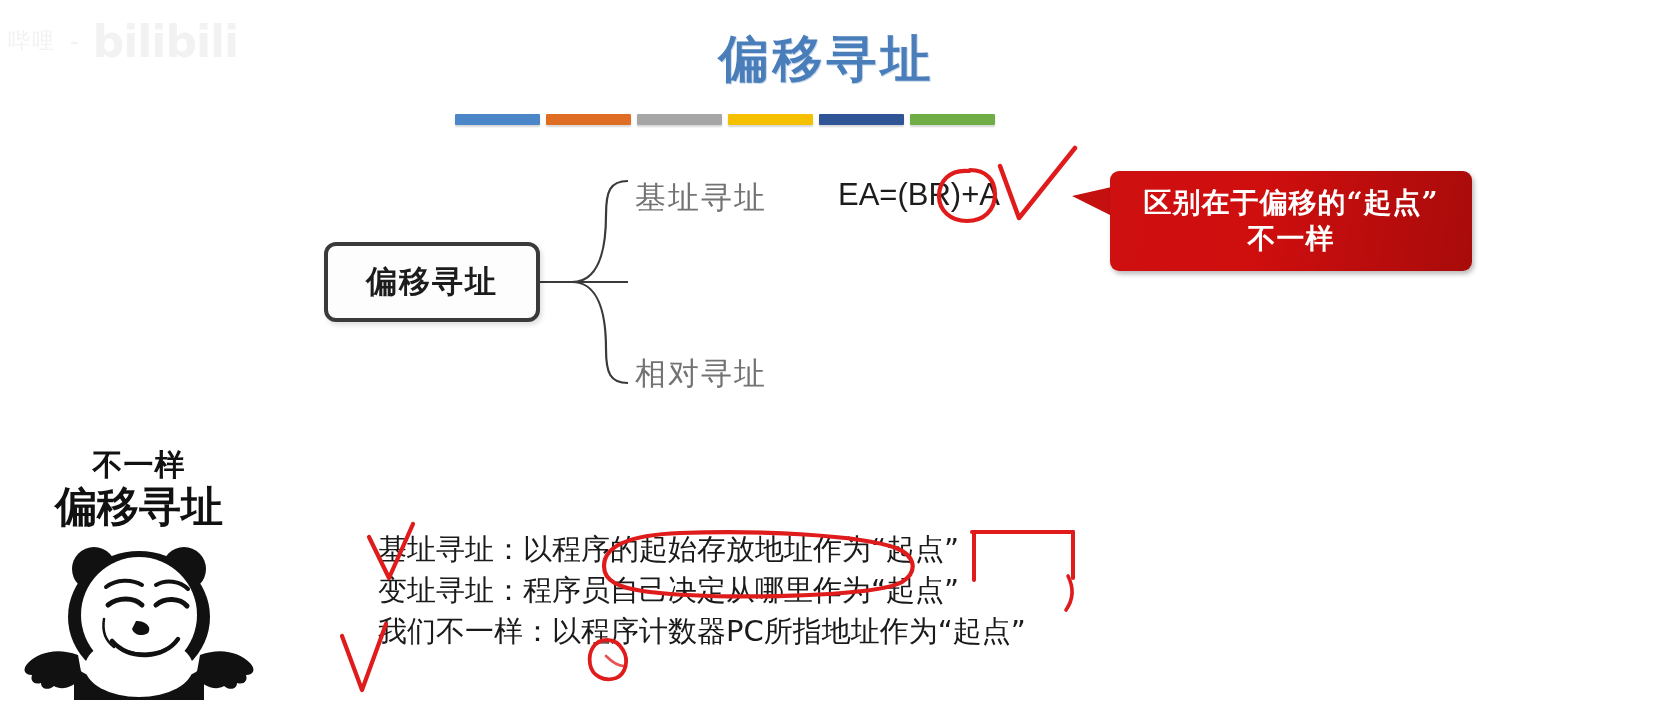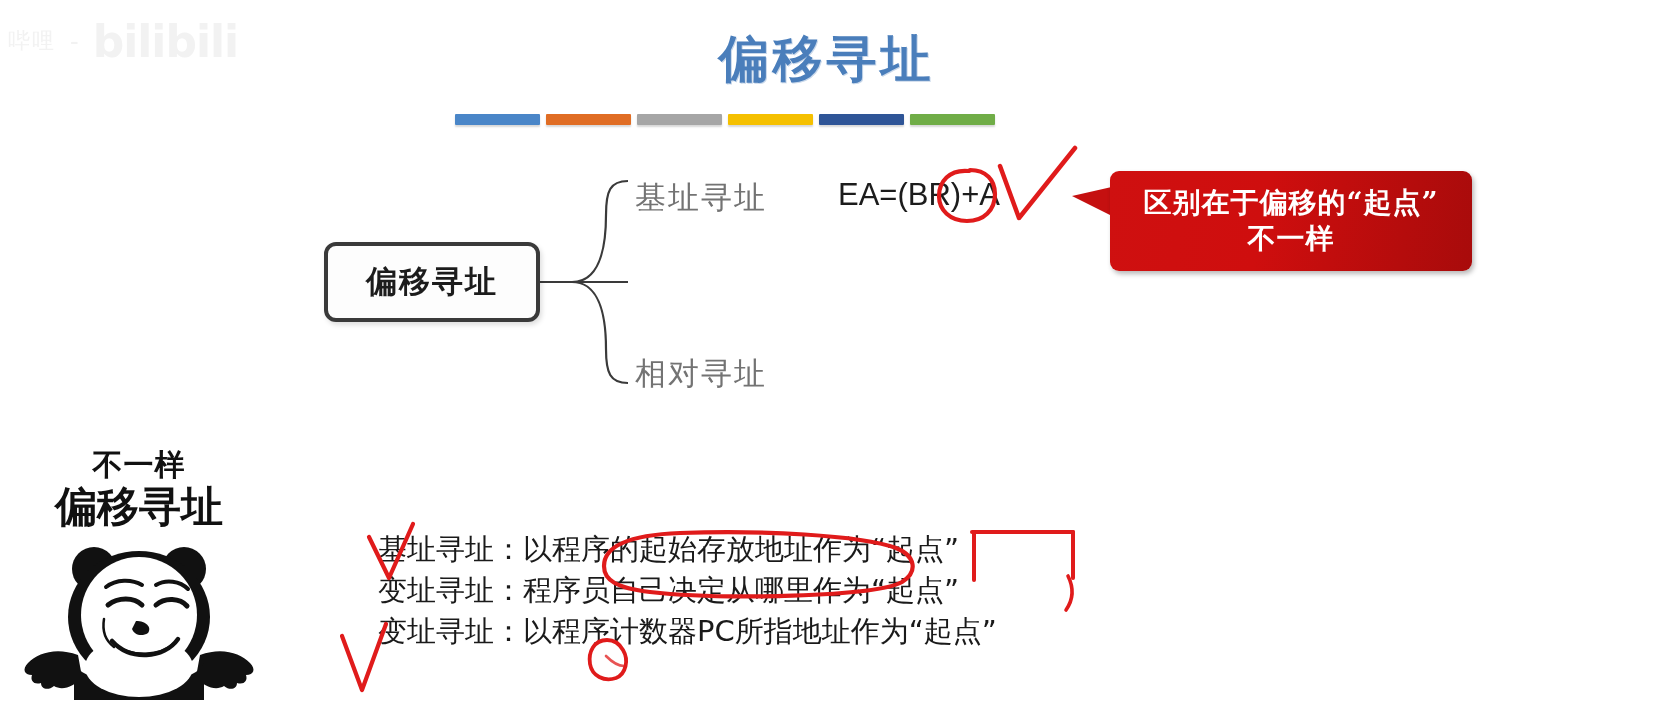--- a/index.html
+++ b/index.html
@@ -316,21 +316,21 @@
       <path d="M104 106 C 122 126, 156 124, 170 104" stroke="#111" stroke-width="4.5" fill="none" stroke-linecap="round"></path>
       <path d="M108 110 C 124 122, 152 121, 166 108" stroke="#111" stroke-width="2" fill="none"></path>
 
       <path d="M96 84 C 94 96, 98 106, 106 112" stroke="#111" stroke-width="2.5" fill="none" stroke-linecap="round"></path>
     </svg>
   </div>
 
   <div id="explain">
     <div class="ex-line">基址寻址：以程序的起始存放地址作为“起点”</div>
     <div class="ex-line">变址寻址：程序员自己决定从哪里作为“起点”</div>
-    <div class="ex-line">变址寻址：以程序计数器PC所指地址作为“起点”</div>
+    <div class="ex-line">我们不一样：以程序计数器PC所指地址作为“起点”</div>
   </div>
 
   <svg id="ink" viewBox="0 0 1653 715">
     <g stroke="#e01b1b" fill="none" stroke-linecap="round" stroke-linejoin="round">
 
       <path d="M969 171 C 949 169, 939 182, 939 196 C 939 210, 950 221, 967 221
                C 984 221, 995 210, 995 194 C 995 180, 986 170, 970 170" stroke-width="4.2"></path>
 
       <path d="M1000 166 L 1019 218 L 1075 148" stroke-width="4.5"></path>
 

